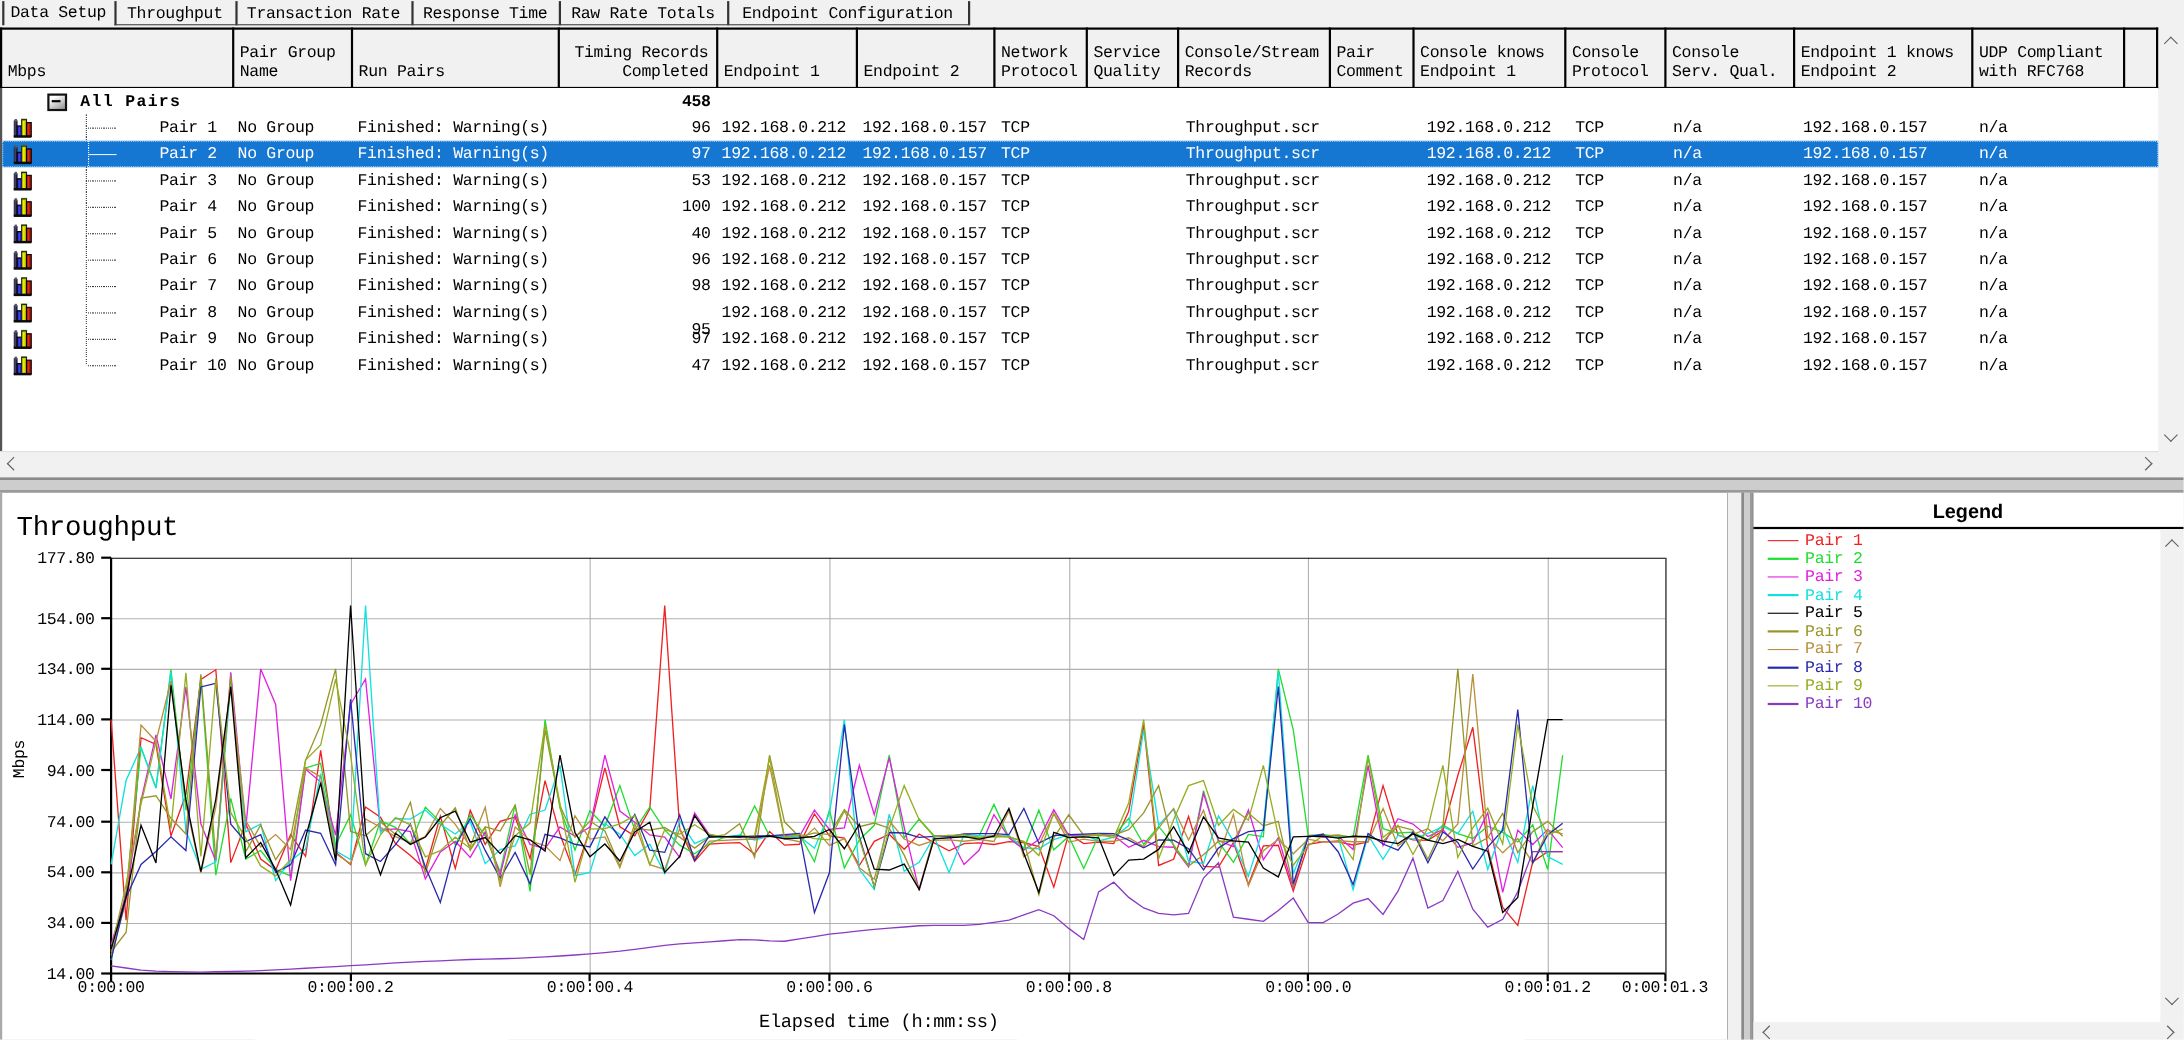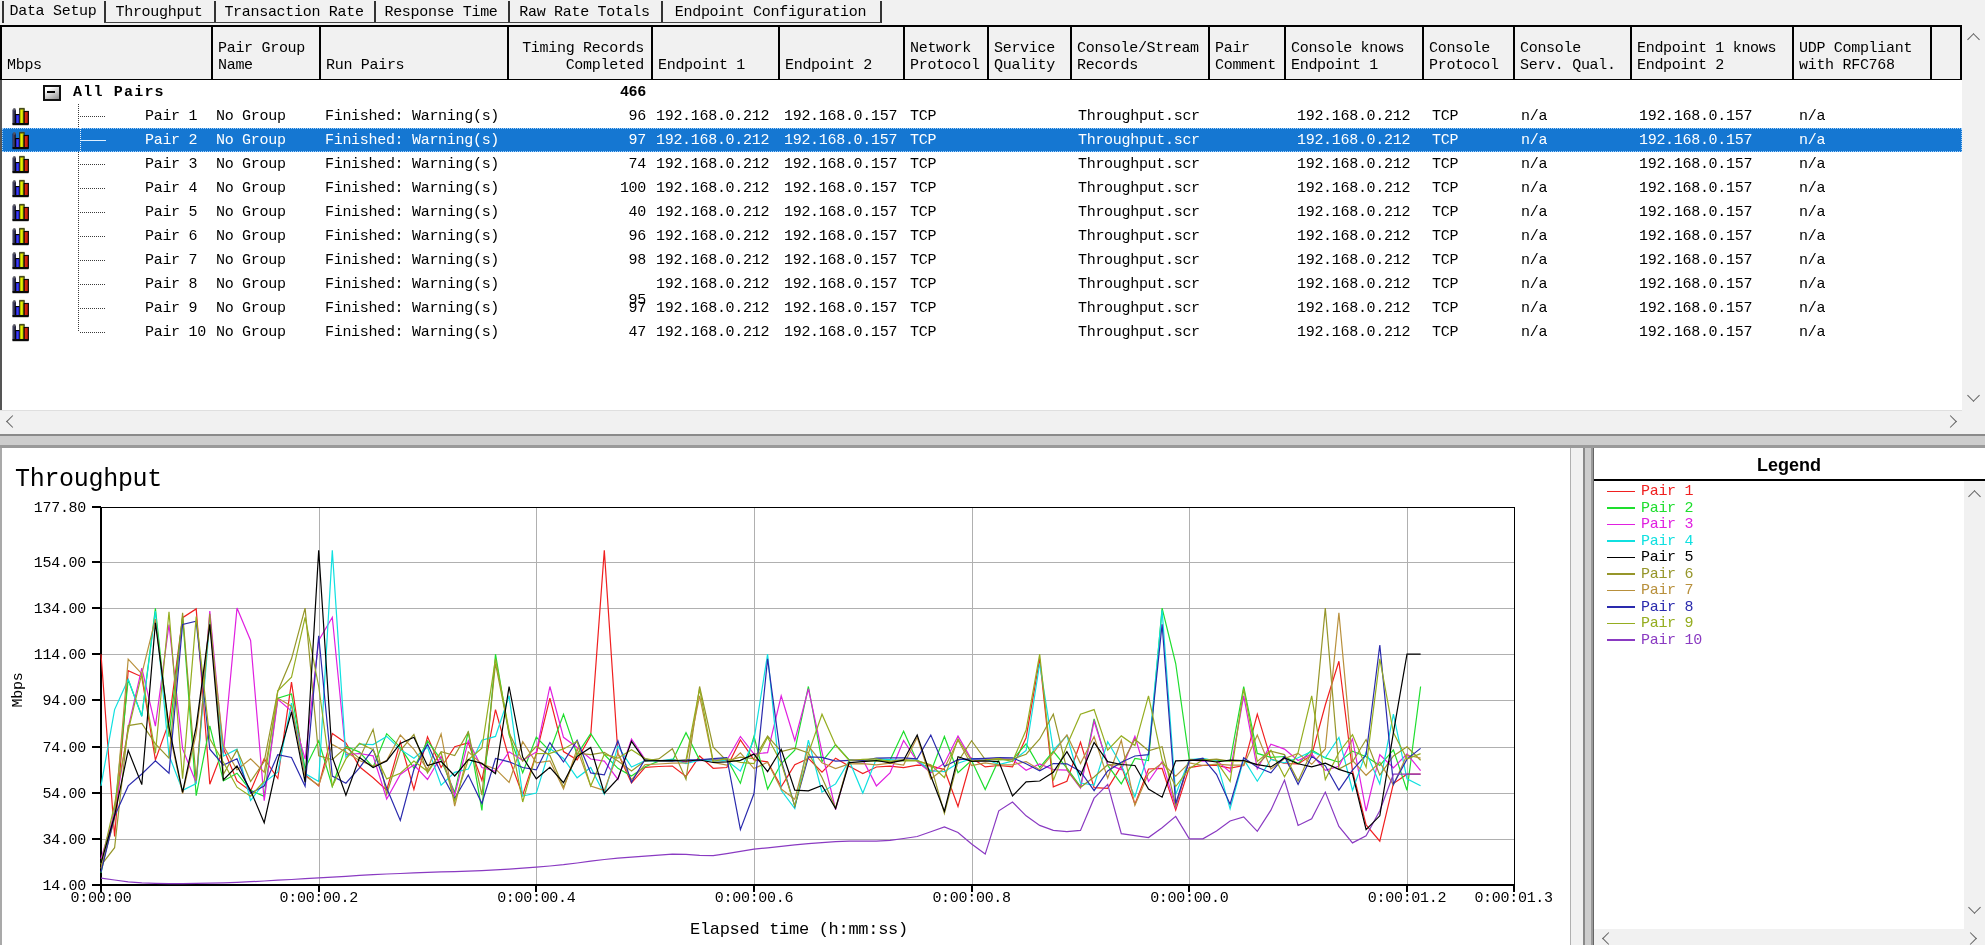--- a/index.html
+++ b/index.html
@@ -95,21 +95,21 @@
 <div style="position:absolute;left:1630px;top:25px;width:2px;height:55px;background:#000"></div>
 <div style="position:absolute;left:1792px;top:25px;width:2px;height:55px;background:#000"></div>
 <div style="position:absolute;left:1930px;top:25px;width:2px;height:55px;background:#000"></div>
 <div style="position:absolute;left:0;top:78.5px;width:1962px;height:2px;background:#000"></div>
 
 <div style="position:absolute;left:0;top:80px;width:1962px;height:330px;background:#fff;border-left:2px solid #555;box-sizing:border-box"></div>
 <div style="position:absolute;left:2px;top:80px;width:1960px;height:24px">
 <div style="position:absolute;left:41px;top:5px;width:14px;height:12px;background:linear-gradient(150deg,#ffffff 20%,#8f8f8f);border:2px solid #111"></div>
 <div style="position:absolute;left:45px;top:11.2px;width:8px;height:1.8px;background:#000"></div>
 <span style="position:absolute;left:71px;top:4px;font-weight:bold;letter-spacing:1.2px">All Pairs</span>
-<span style="position:absolute;left:507px;width:137px;top:4px;font-weight:bold;text-align:right;display:inline-block">466</span>
+<span style="position:absolute;left:507px;width:137px;top:4px;font-weight:bold;text-align:right;display:inline-block">458</span>
 </div>
 <div style="position:absolute;left:78px;top:104px;width:1px;height:228px;background-image:repeating-linear-gradient(180deg,#3a3a3a 0 1px,transparent 1px 2px)"></div>
 <div style="position:absolute;left:2px;top:104px;width:1960px;height:24px;color:#000">
     <div style="position:absolute;left:78px;top:12px;width:26px;height:1px;background-image:repeating-linear-gradient(90deg,#3a3a3a 0 1px,transparent 1px 2px)"></div>
 <span style="position:absolute;left:143px;top:4px">Pair 1</span>
 <span style="position:absolute;left:214px;top:4px">No Group</span>
 <span style="position:absolute;left:323px;top:4px">Finished: Warning(s)</span>
 <span style="position:absolute;left:507px;width:137px;top:4px;text-align:right;display:inline-block">96</span>
 <span style="position:absolute;left:654px;top:4px">192.168.0.212</span>
 <span style="position:absolute;left:782px;top:4px">192.168.0.157</span>
@@ -162,21 +162,21 @@
 <rect x="9.7" y="3" width="1.7" height="12.8" fill="#e8f000"></rect>
 <rect x="13.1" y="4.4" width="4.3" height="12.7" fill="#b01808" stroke="#000" stroke-width="1"></rect>
 <rect x="14.1" y="5.4" width="1.5" height="10.6" fill="#dd2c15"></rect>
 <rect x="1.5" y="16" width="16" height="2.2" fill="#0a0a0a"></rect>
 </svg>
 <div style="position:absolute;left:2px;top:152px;width:1960px;height:24px;color:#000">
     <div style="position:absolute;left:78px;top:12px;width:26px;height:1px;background-image:repeating-linear-gradient(90deg,#3a3a3a 0 1px,transparent 1px 2px)"></div>
 <span style="position:absolute;left:143px;top:4px">Pair 3</span>
 <span style="position:absolute;left:214px;top:4px">No Group</span>
 <span style="position:absolute;left:323px;top:4px">Finished: Warning(s)</span>
-<span style="position:absolute;left:507px;width:137px;top:4px;text-align:right;display:inline-block">74</span>
+<span style="position:absolute;left:507px;width:137px;top:4px;text-align:right;display:inline-block">53</span>
 <span style="position:absolute;left:654px;top:4px">192.168.0.212</span>
 <span style="position:absolute;left:782px;top:4px">192.168.0.157</span>
 <span style="position:absolute;left:908px;top:4px">TCP</span>
 <span style="position:absolute;left:1076px;top:4px">Throughput.scr</span>
 <span style="position:absolute;left:1295px;top:4px">192.168.0.212</span>
 <span style="position:absolute;left:1430px;top:4px">TCP</span>
 <span style="position:absolute;left:1519px;top:4px">n/a</span>
 <span style="position:absolute;left:1637px;top:4px">192.168.0.157</span>
 <span style="position:absolute;left:1797px;top:4px">n/a</span>
   </div>

